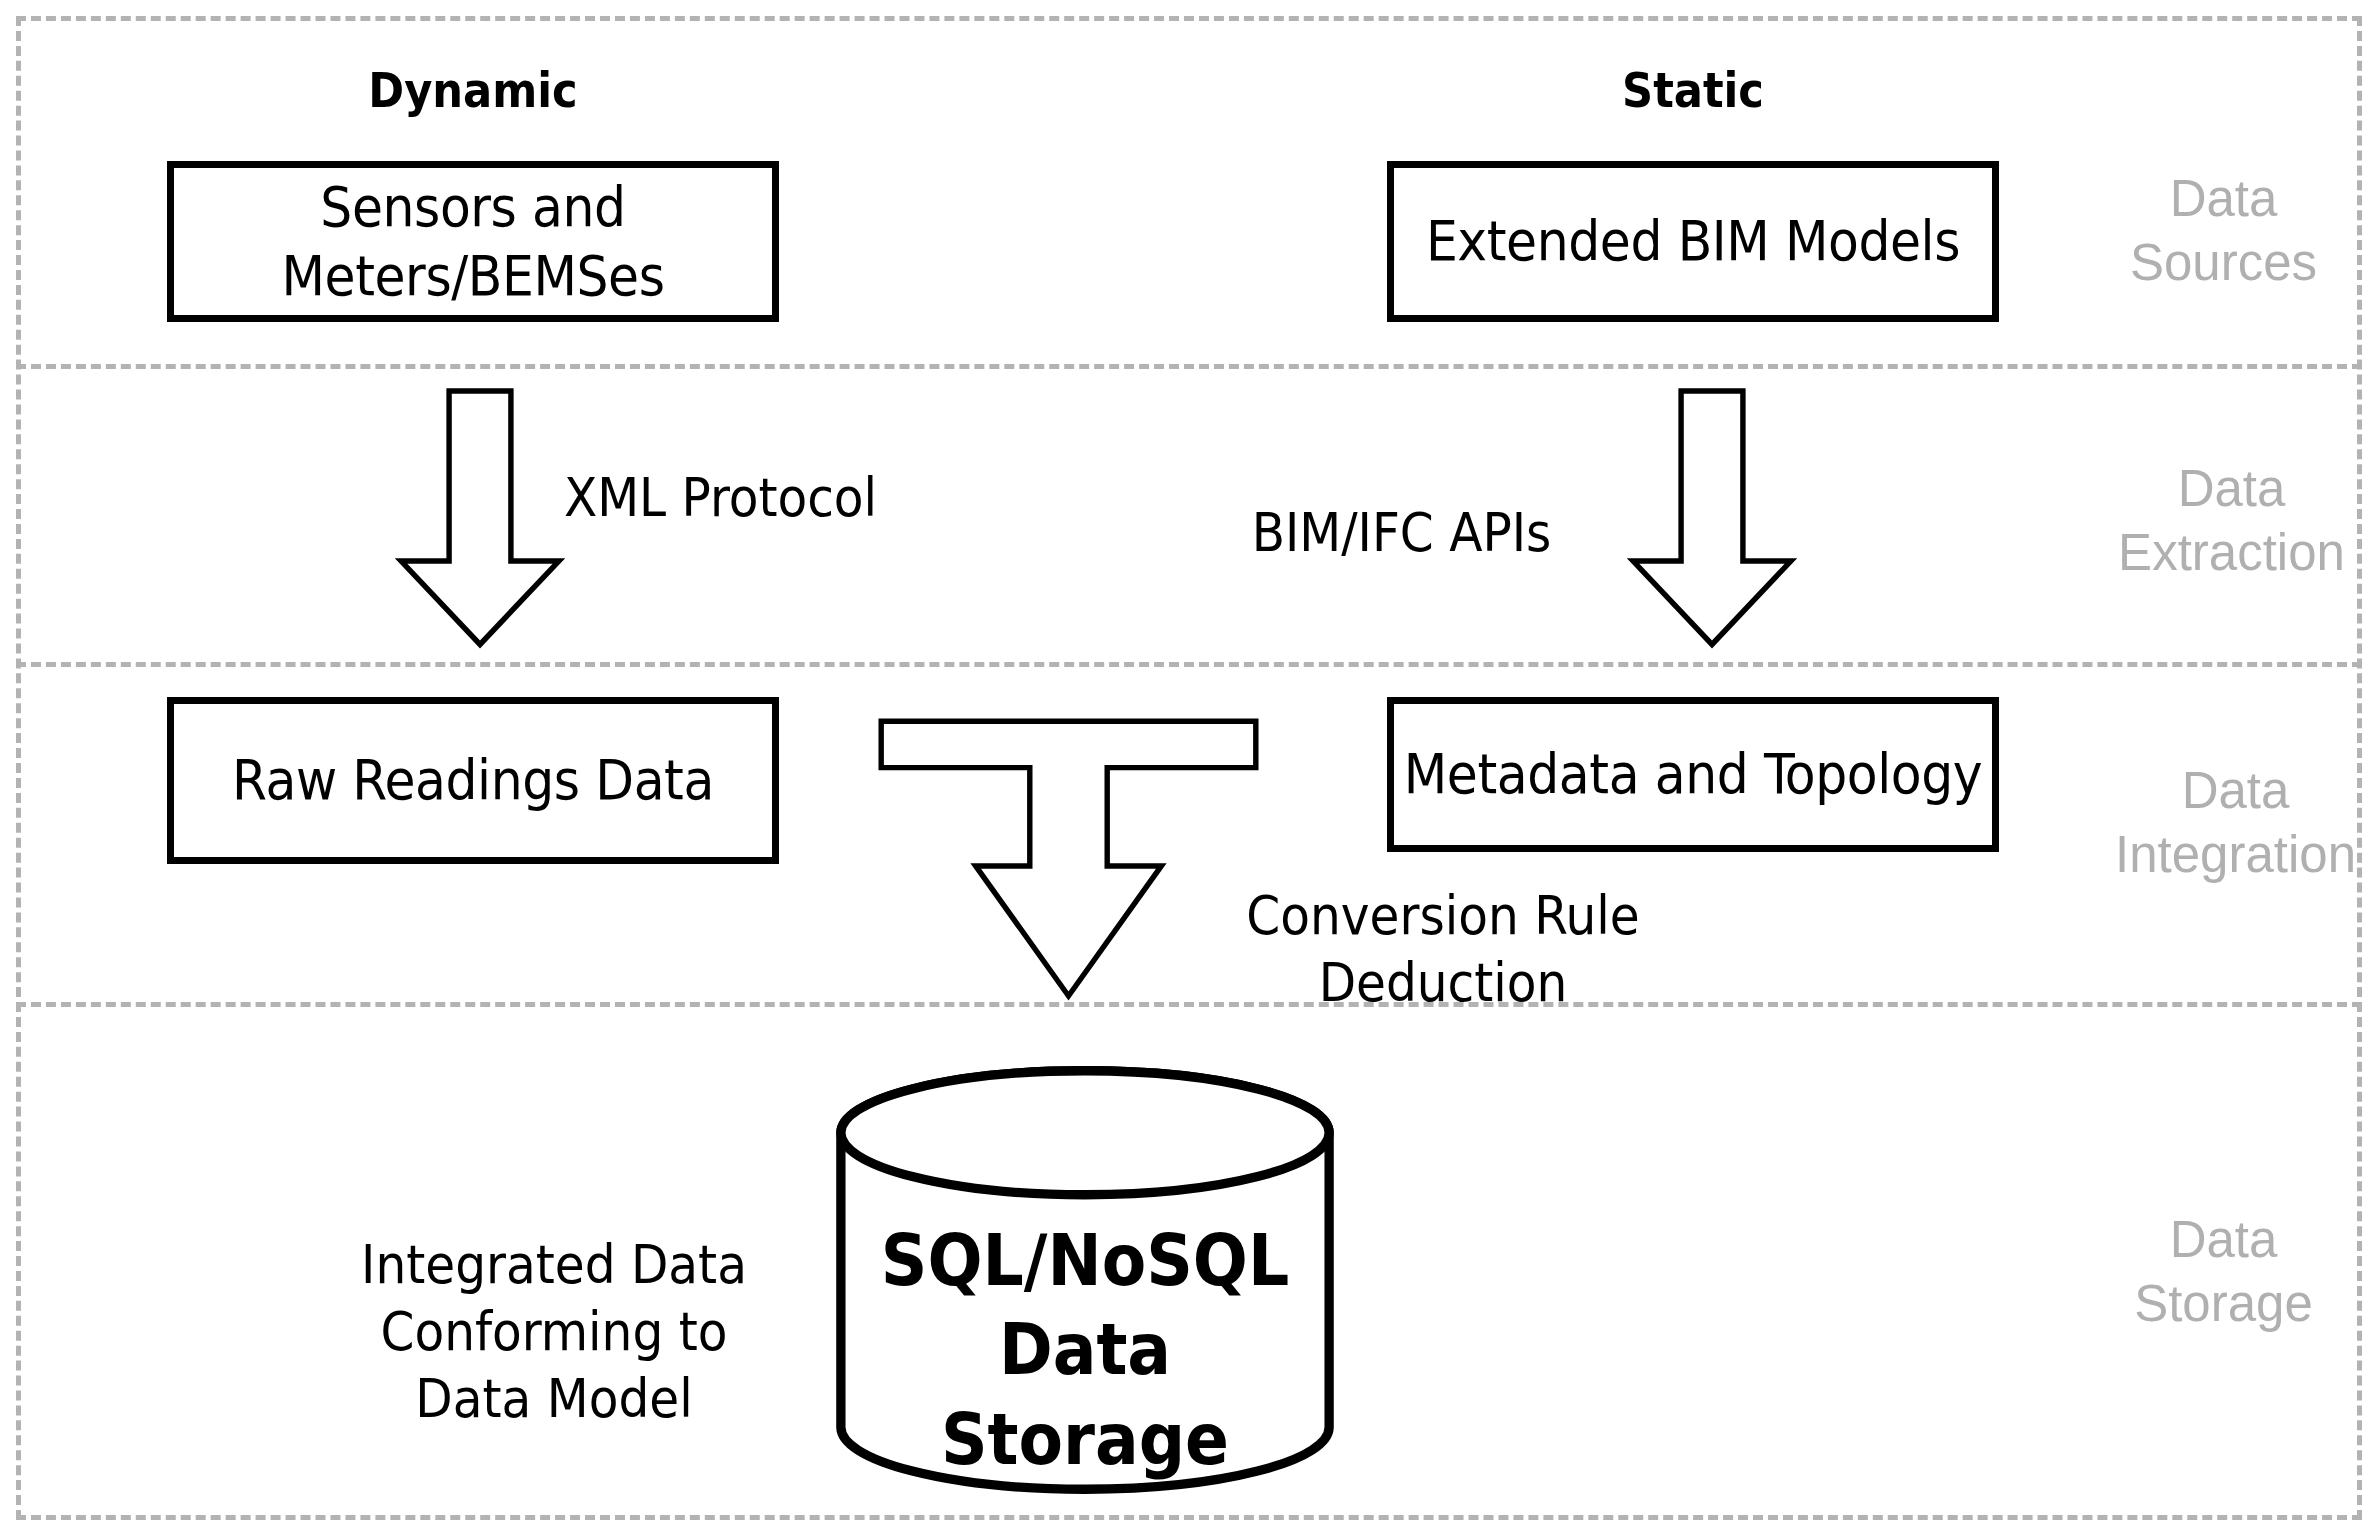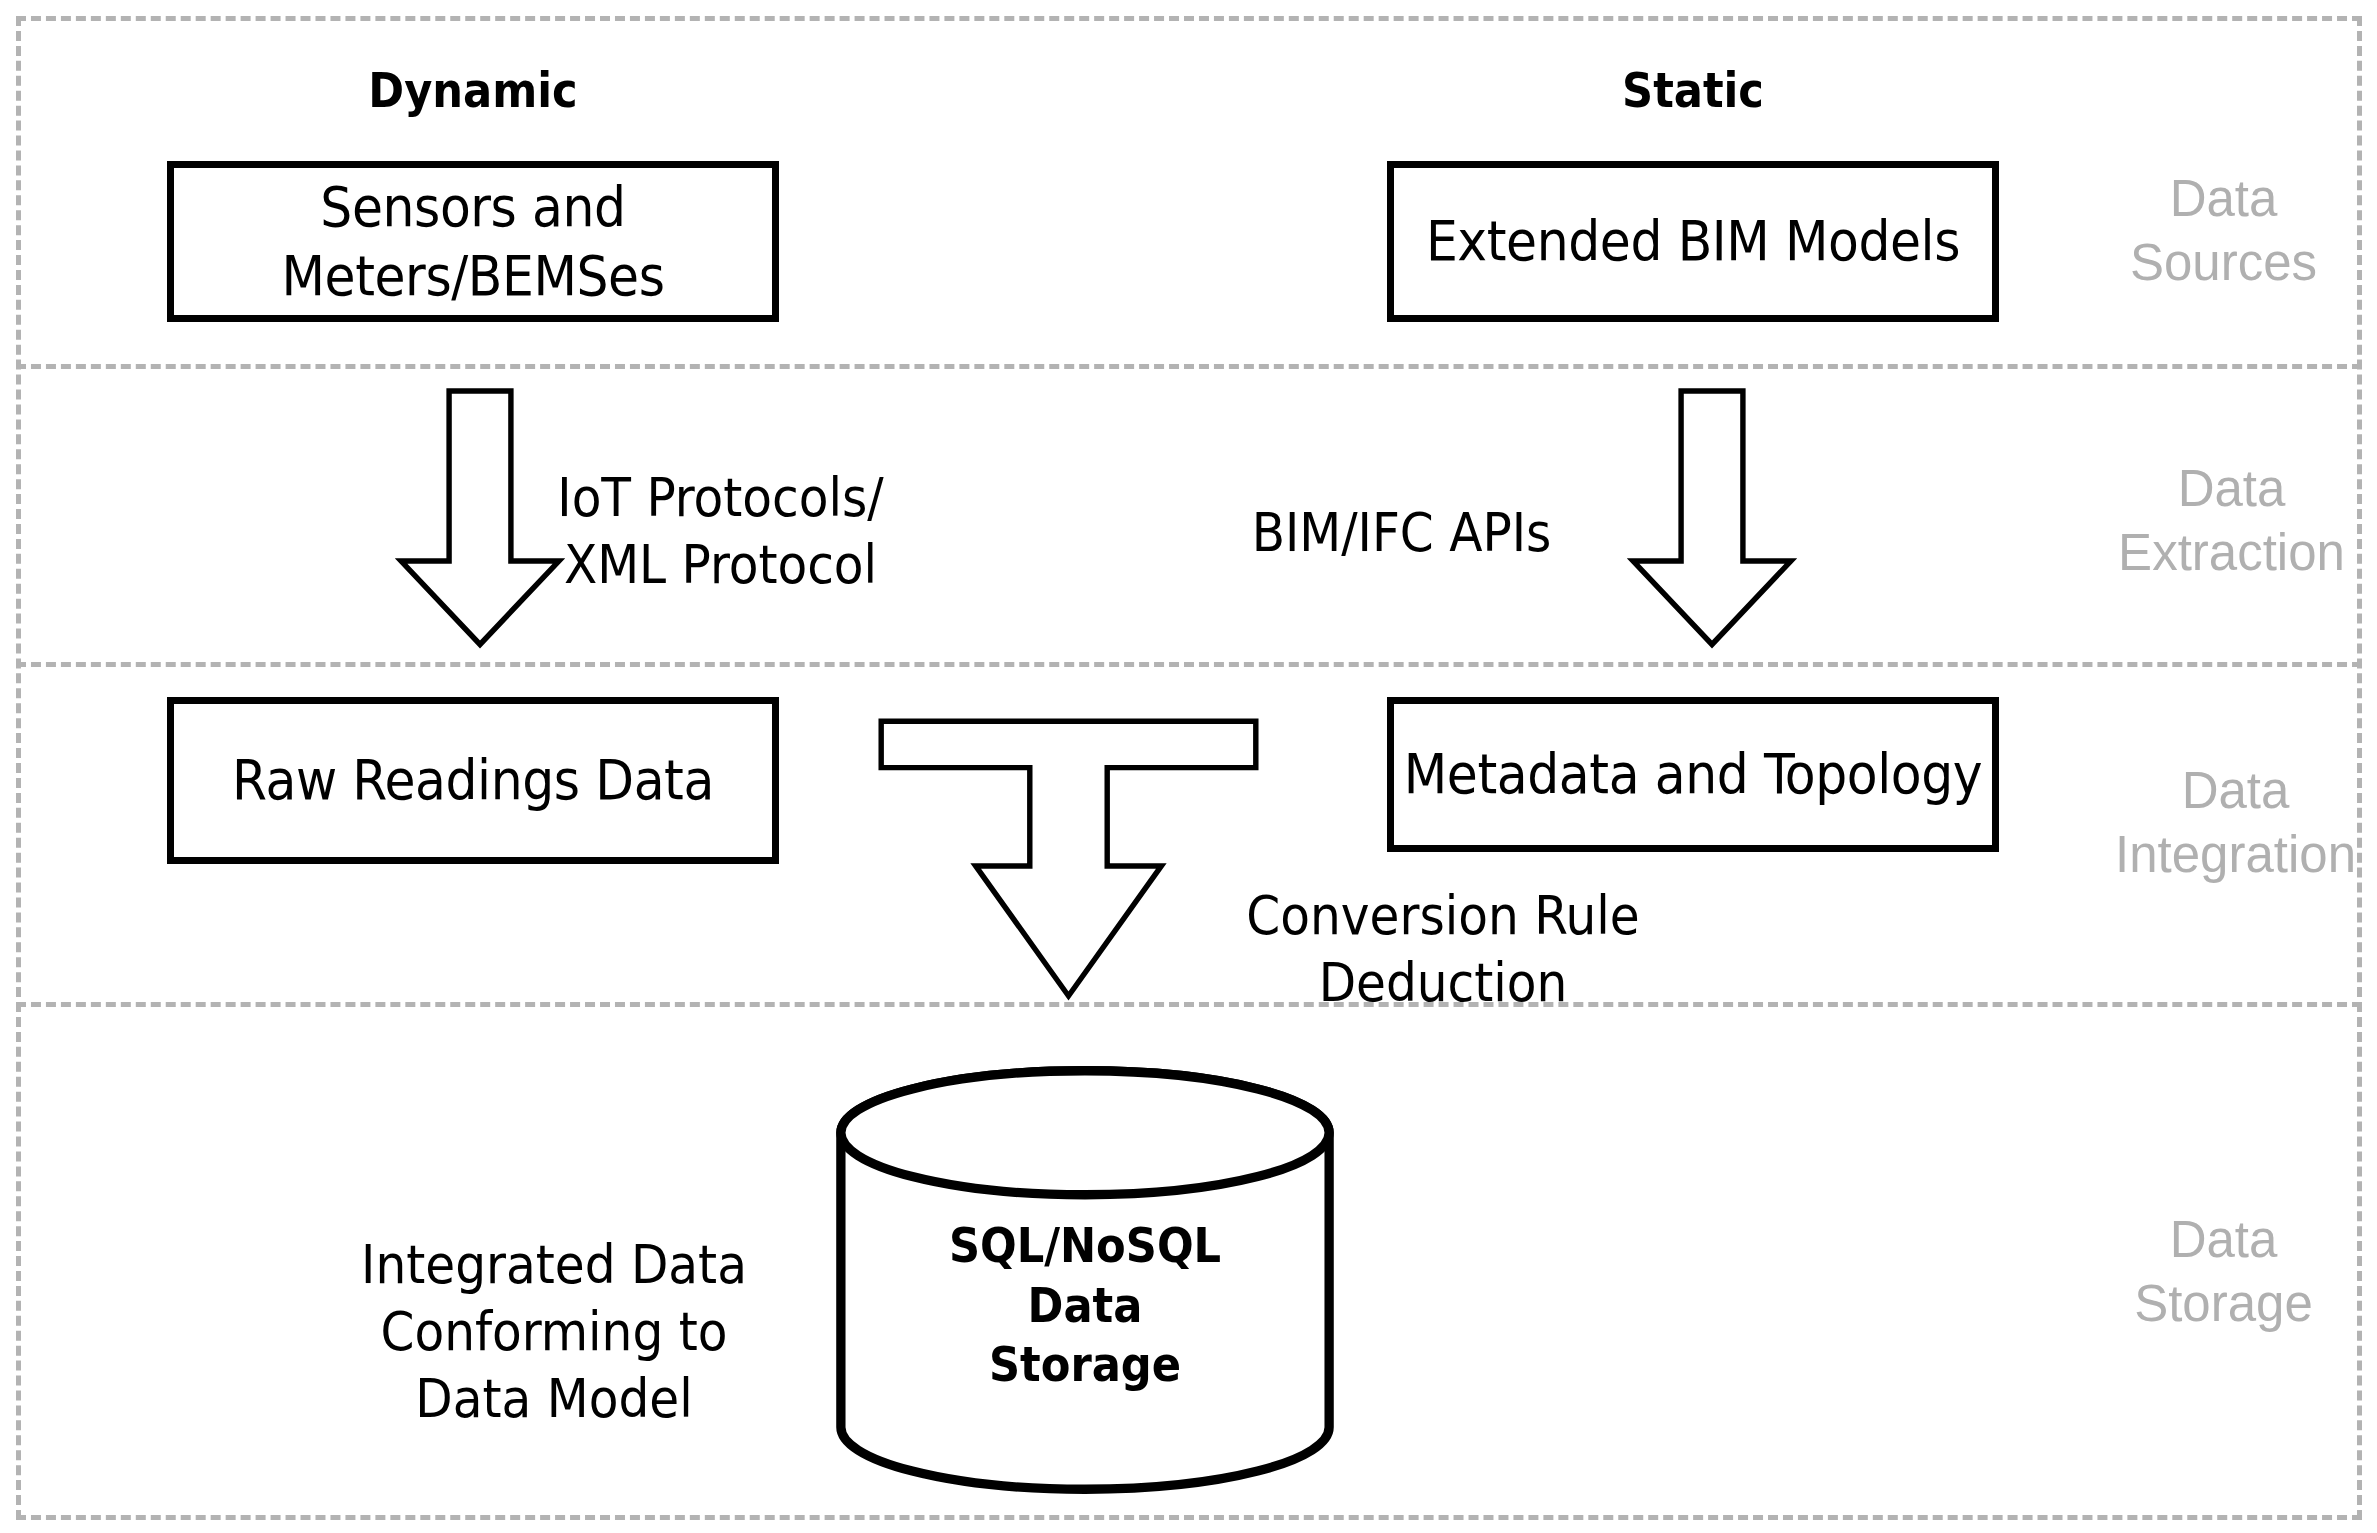--- a/index.html
+++ b/index.html
@@ -98,21 +98,21 @@
   }
   .cyl-svg .cyl-body {
     fill: #ffffff;
     stroke: #000000;
     stroke-width: 12;
   }
   .cyl-label {
     position: absolute;
     text-align: center;
     font-weight: bold;
-    font-size: 48px;
+    font-size: 72px;
     line-height: 1.24;
     color: #000000;
   }
 </style>
 </head>
 <body>
 
 <div id="canvas">
 
   <div class="frame"></div>
@@ -136,21 +136,20 @@
 
   <div class="stage-label" style="left:2092px; top:167px; width:263px;">
     <div>Data</div>
     <div>Sources</div>
   </div>
 
   <svg class="arrow-svg" style="left:395px; top:387px;" width="170" height="263" viewBox="0 0 220 340">
     <path d="M 70 5 L 150 5 L 150 225 L 212 225 L 110 333 L 8 225 L 70 225 Z"></path>
   </svg>
   <div class="edge-label" style="left:496px; top:465px; width:449px;">
-    <div>IoT Protocols/</div>
     <div>XML Protocol</div>
   </div>
 
   <svg class="arrow-svg" style="left:1627px; top:387px;" width="170" height="263" viewBox="0 0 220 340">
     <path d="M 70 5 L 150 5 L 150 225 L 212 225 L 110 333 L 8 225 L 70 225 Z"></path>
   </svg>
   <div class="edge-label" style="left:1208px; top:500px; width:387px;">
     <div>BIM/IFC APIs</div>
   </div>
 

